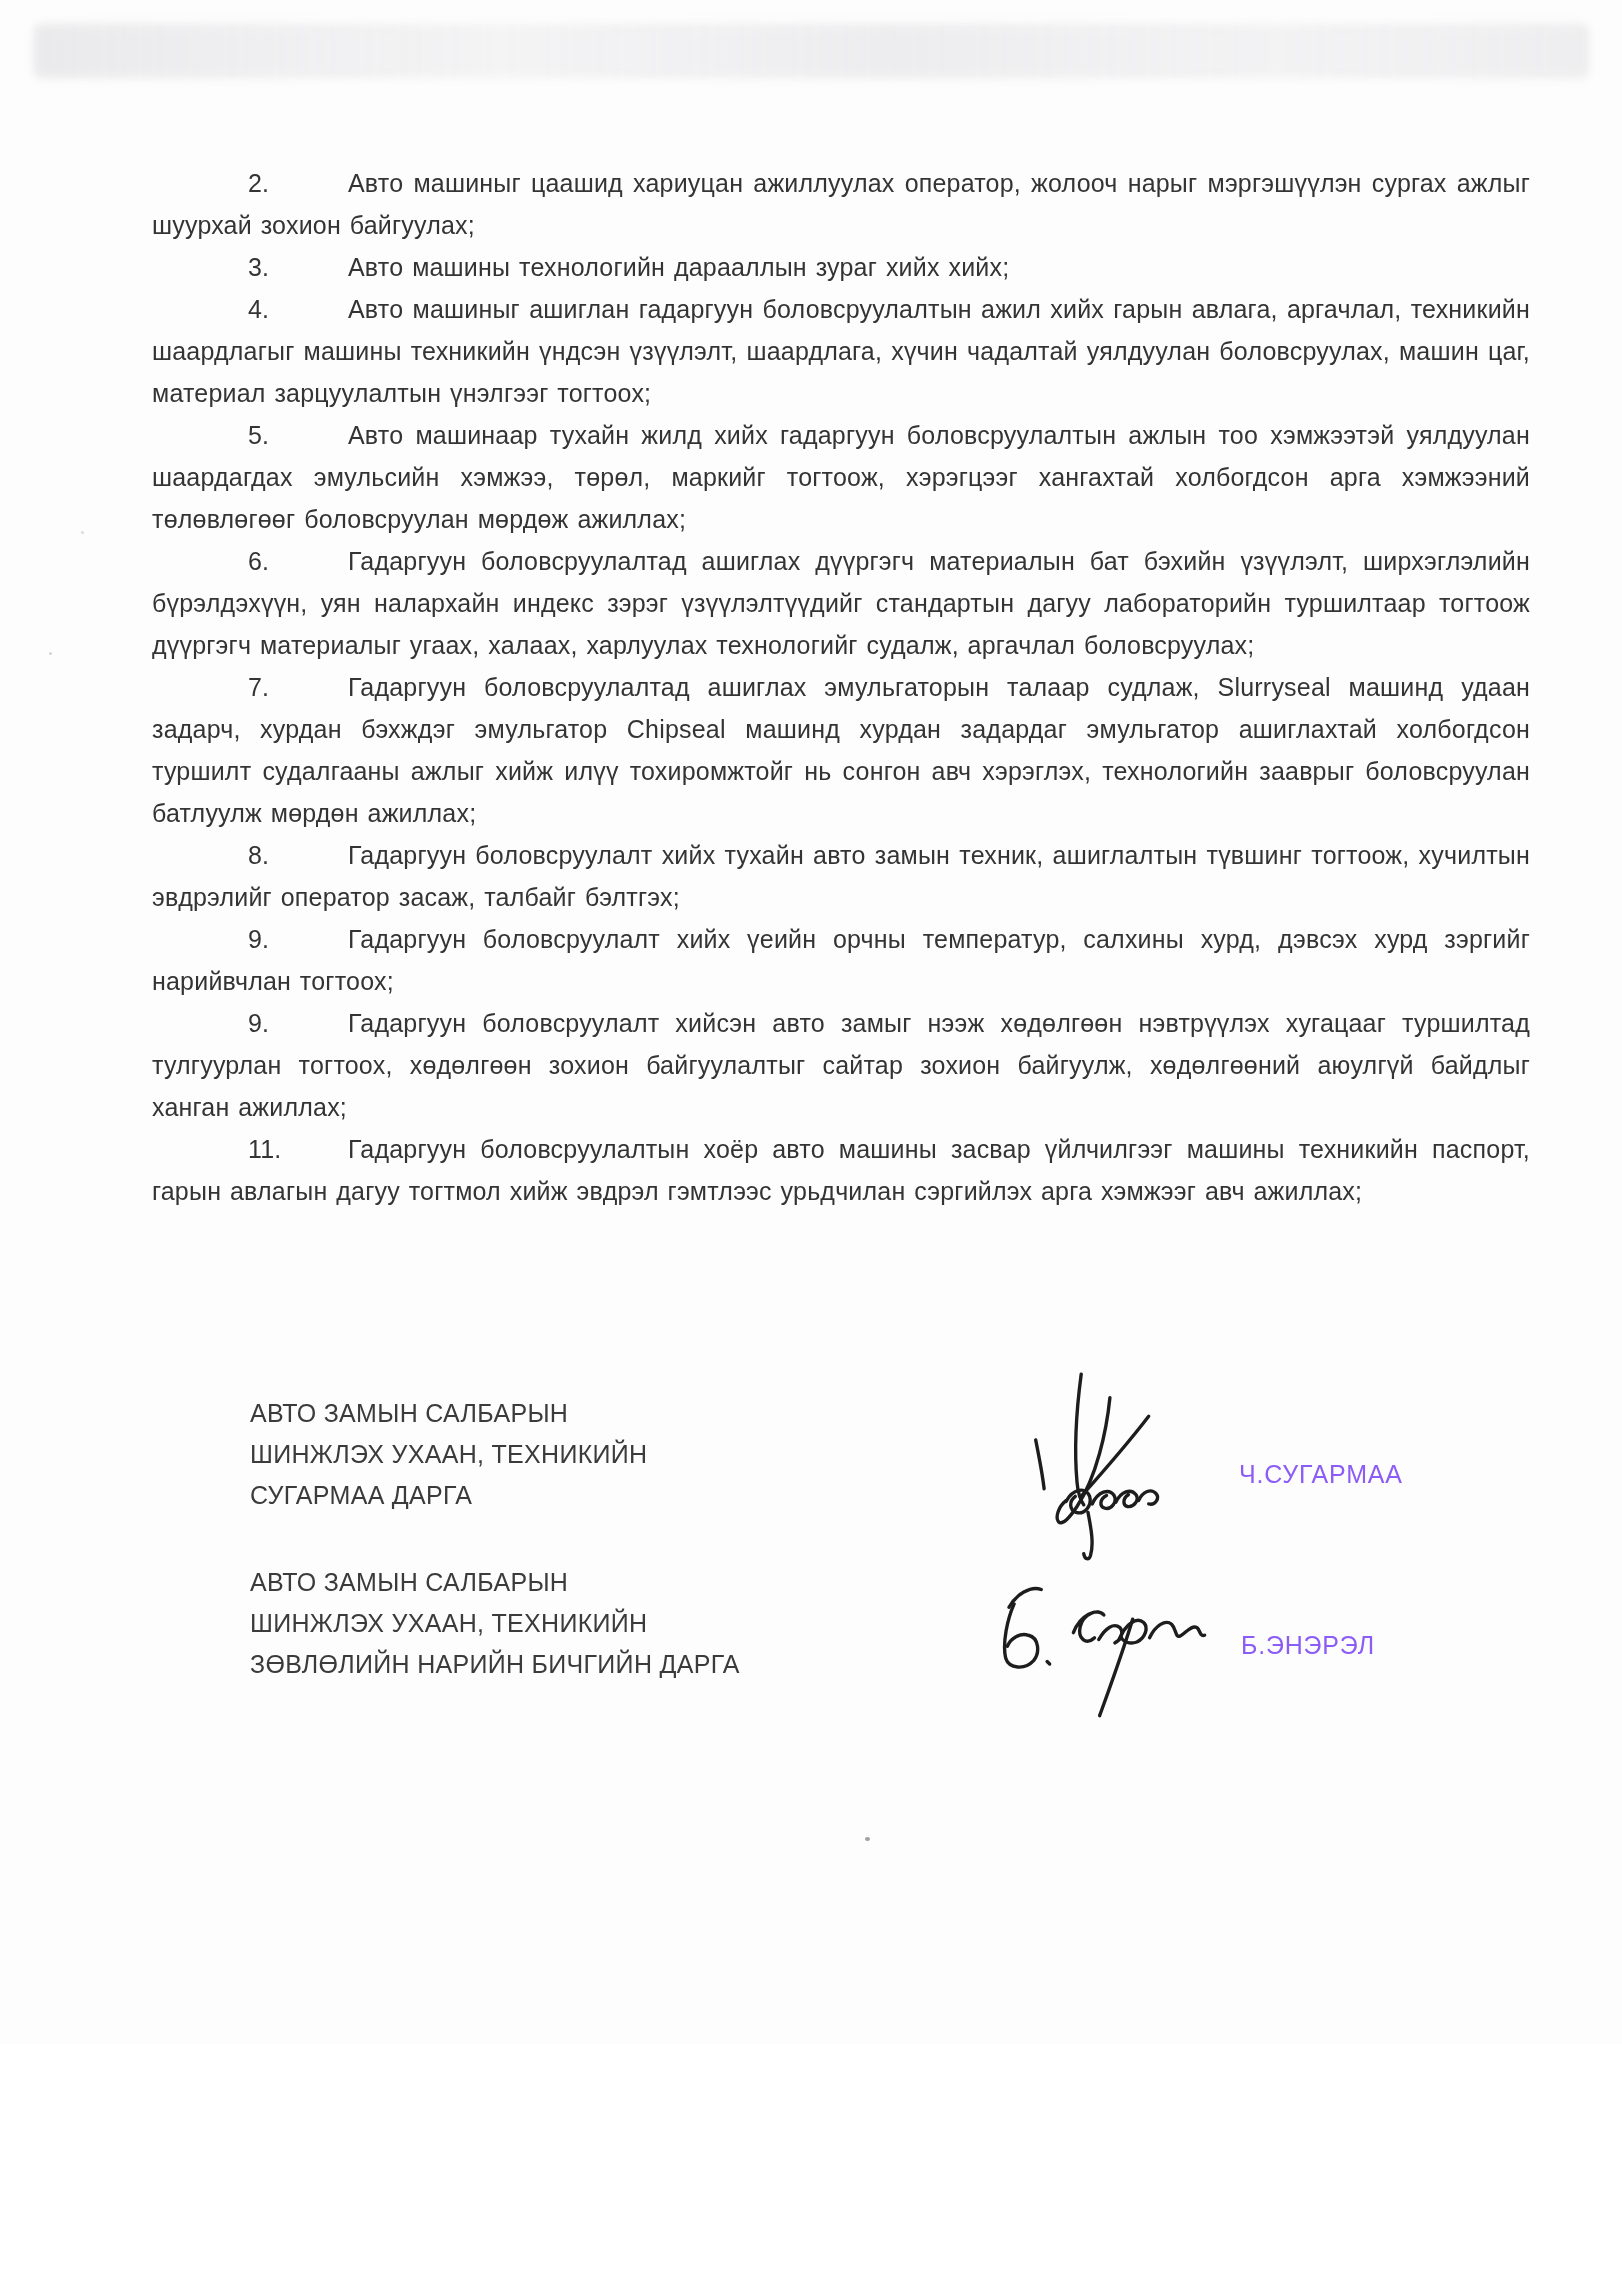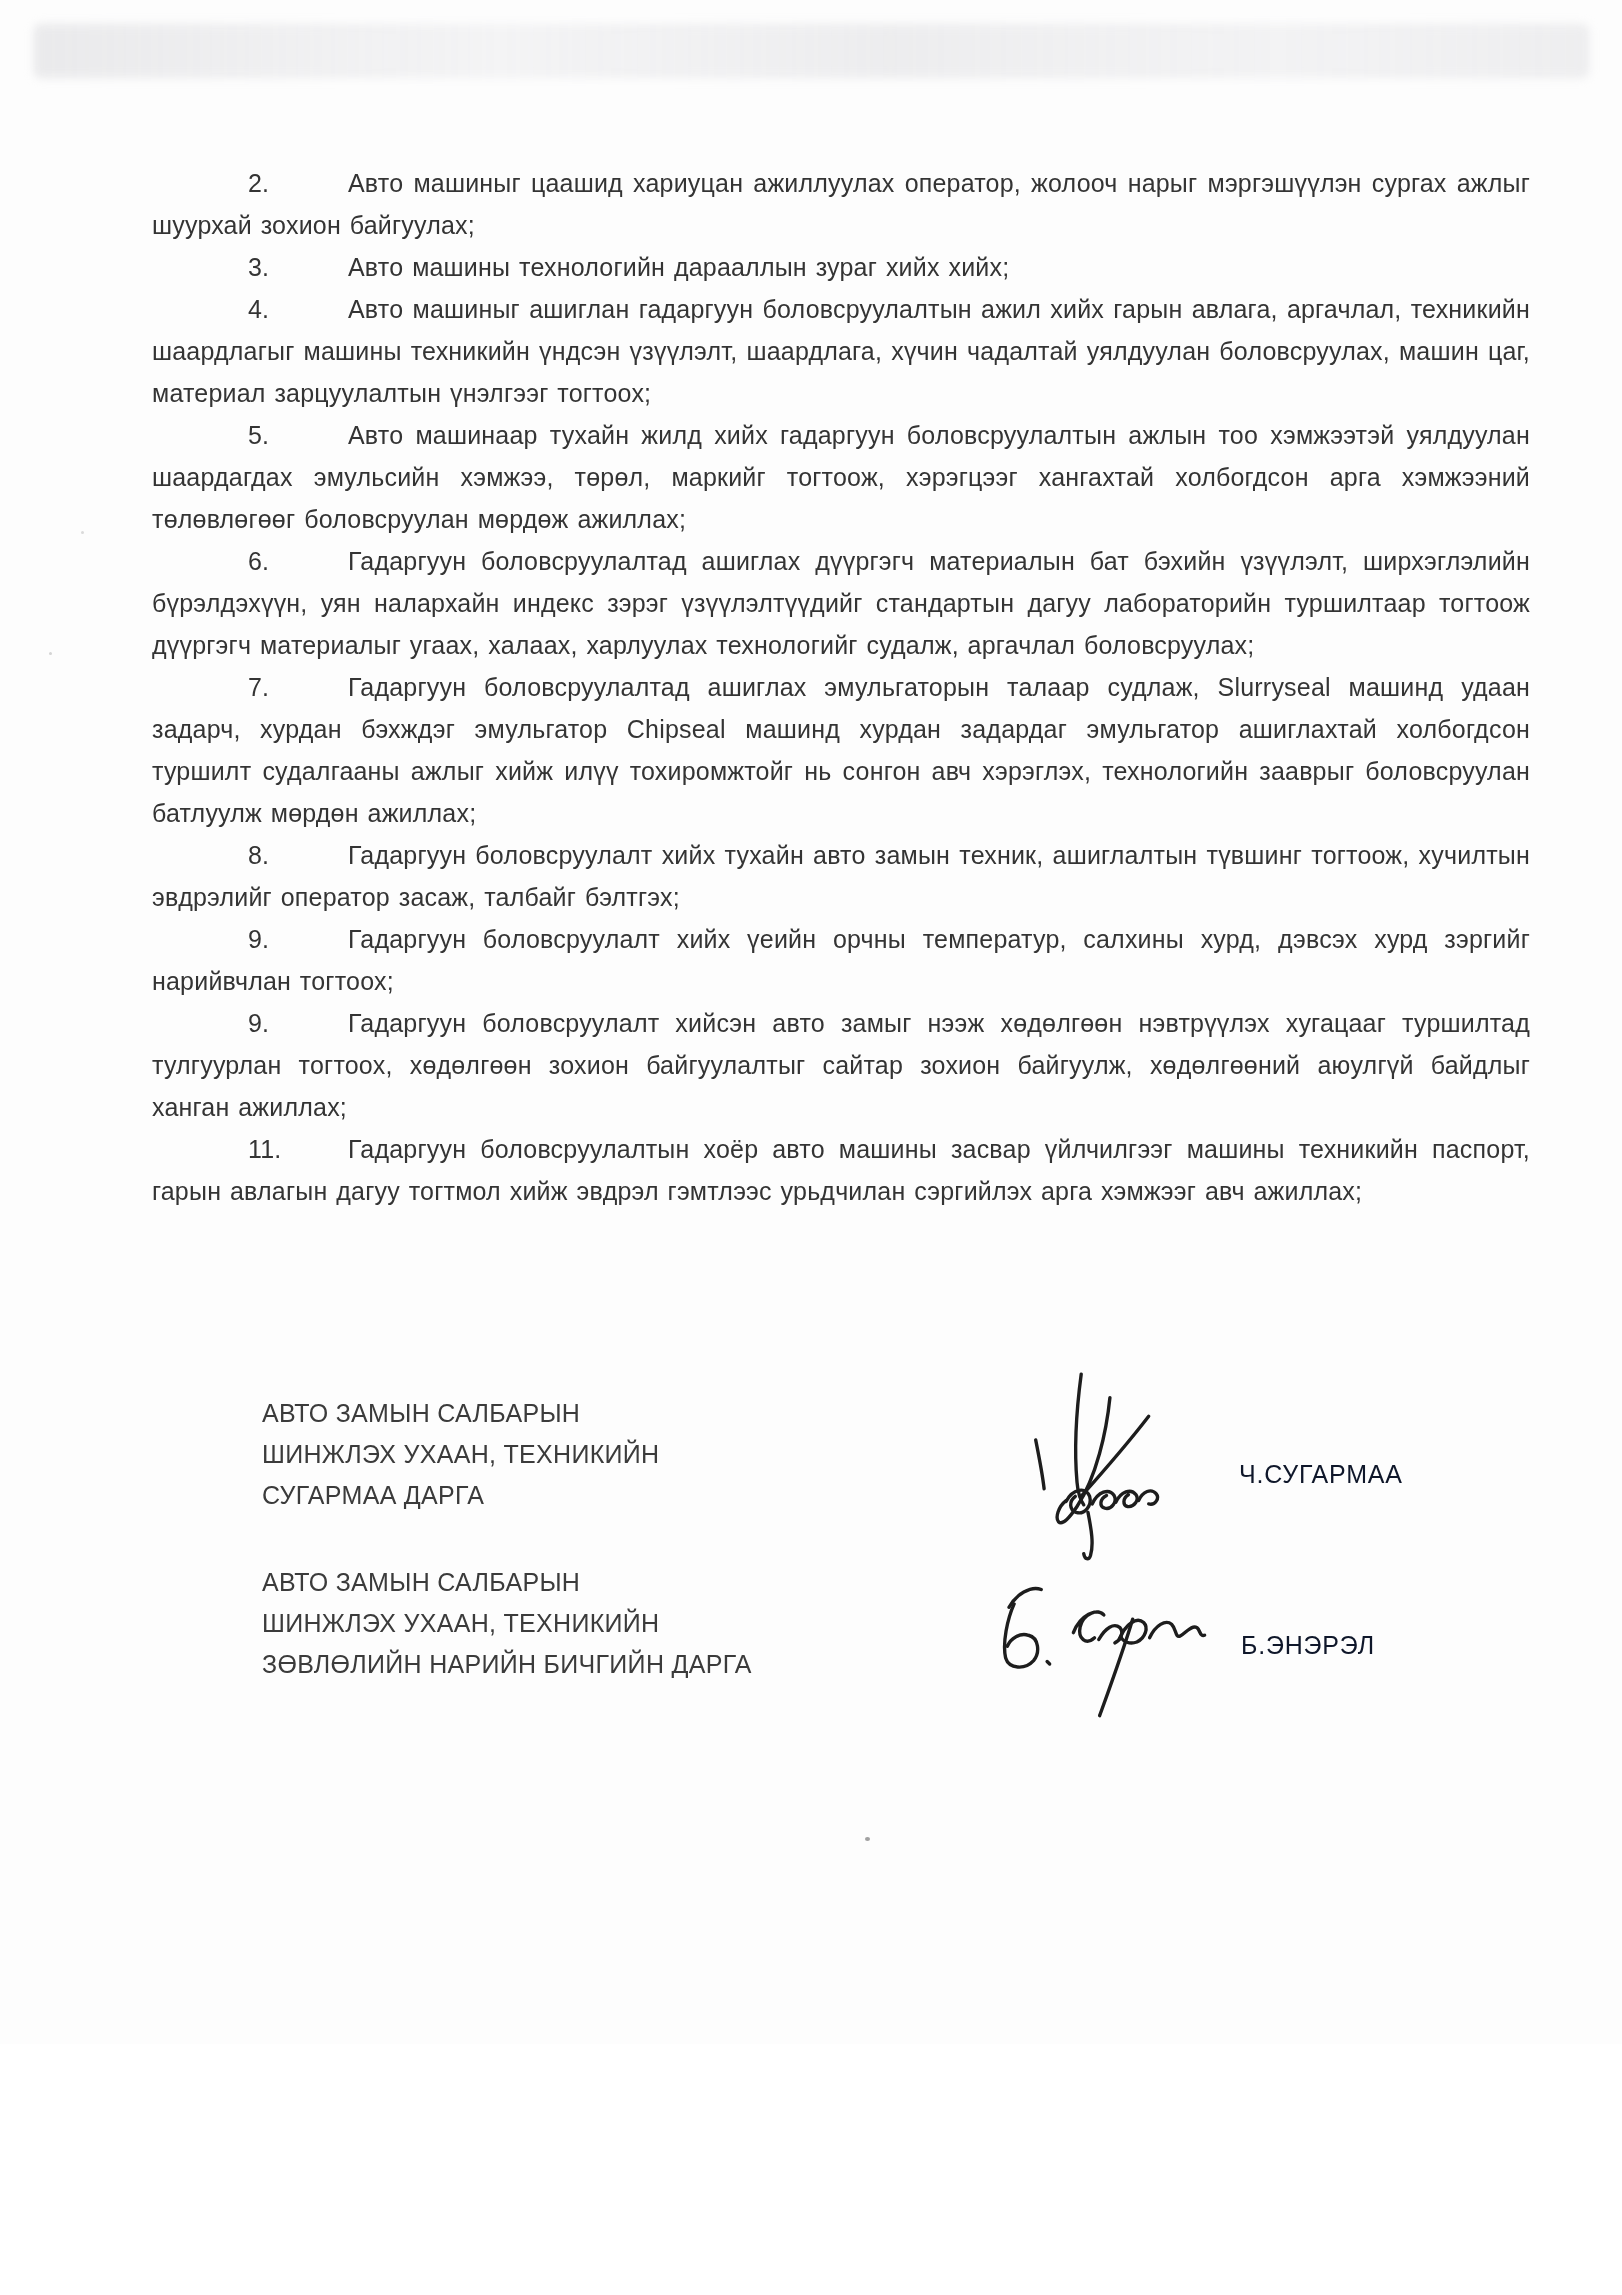--- a/index.html
+++ b/index.html
@@ -73,32 +73,32 @@
   }
   .doc-body p.item .num {
     display: inline-block;
     width: 100px;
     text-indent: 0;
   }
 
   .sig-area { position: absolute; left: 0; top: 0; width: 1623px; height: 0; }
   .sig-titles {
     position: absolute;
-    left: 262px;
+    left: 250px;
     color: #3b3b3b;
     font-size: 25px;
     line-height: 41px;
     letter-spacing: 0.3px;
     white-space: nowrap;
   }
   .sig-titles.block1 { top: 1393px; }
   .sig-titles.block2 { top: 1562px; }
   .sig-name {
     position: absolute;
-    color: #0f172a;
+    color: #8b5cf6;
     font-size: 25px;
     letter-spacing: 0.8px;
     white-space: nowrap;
   }
   .sig-name.name1 { left: 1239px; top: 1460px; }
   .sig-name.name2 { left: 1241px; top: 1631px; }
 
   .signature-svg { position: absolute; }
   .signature-svg.sig1 { left: 1007px; top: 1362px; }
   .signature-svg.sig2 { left: 965px; top: 1570px; }

